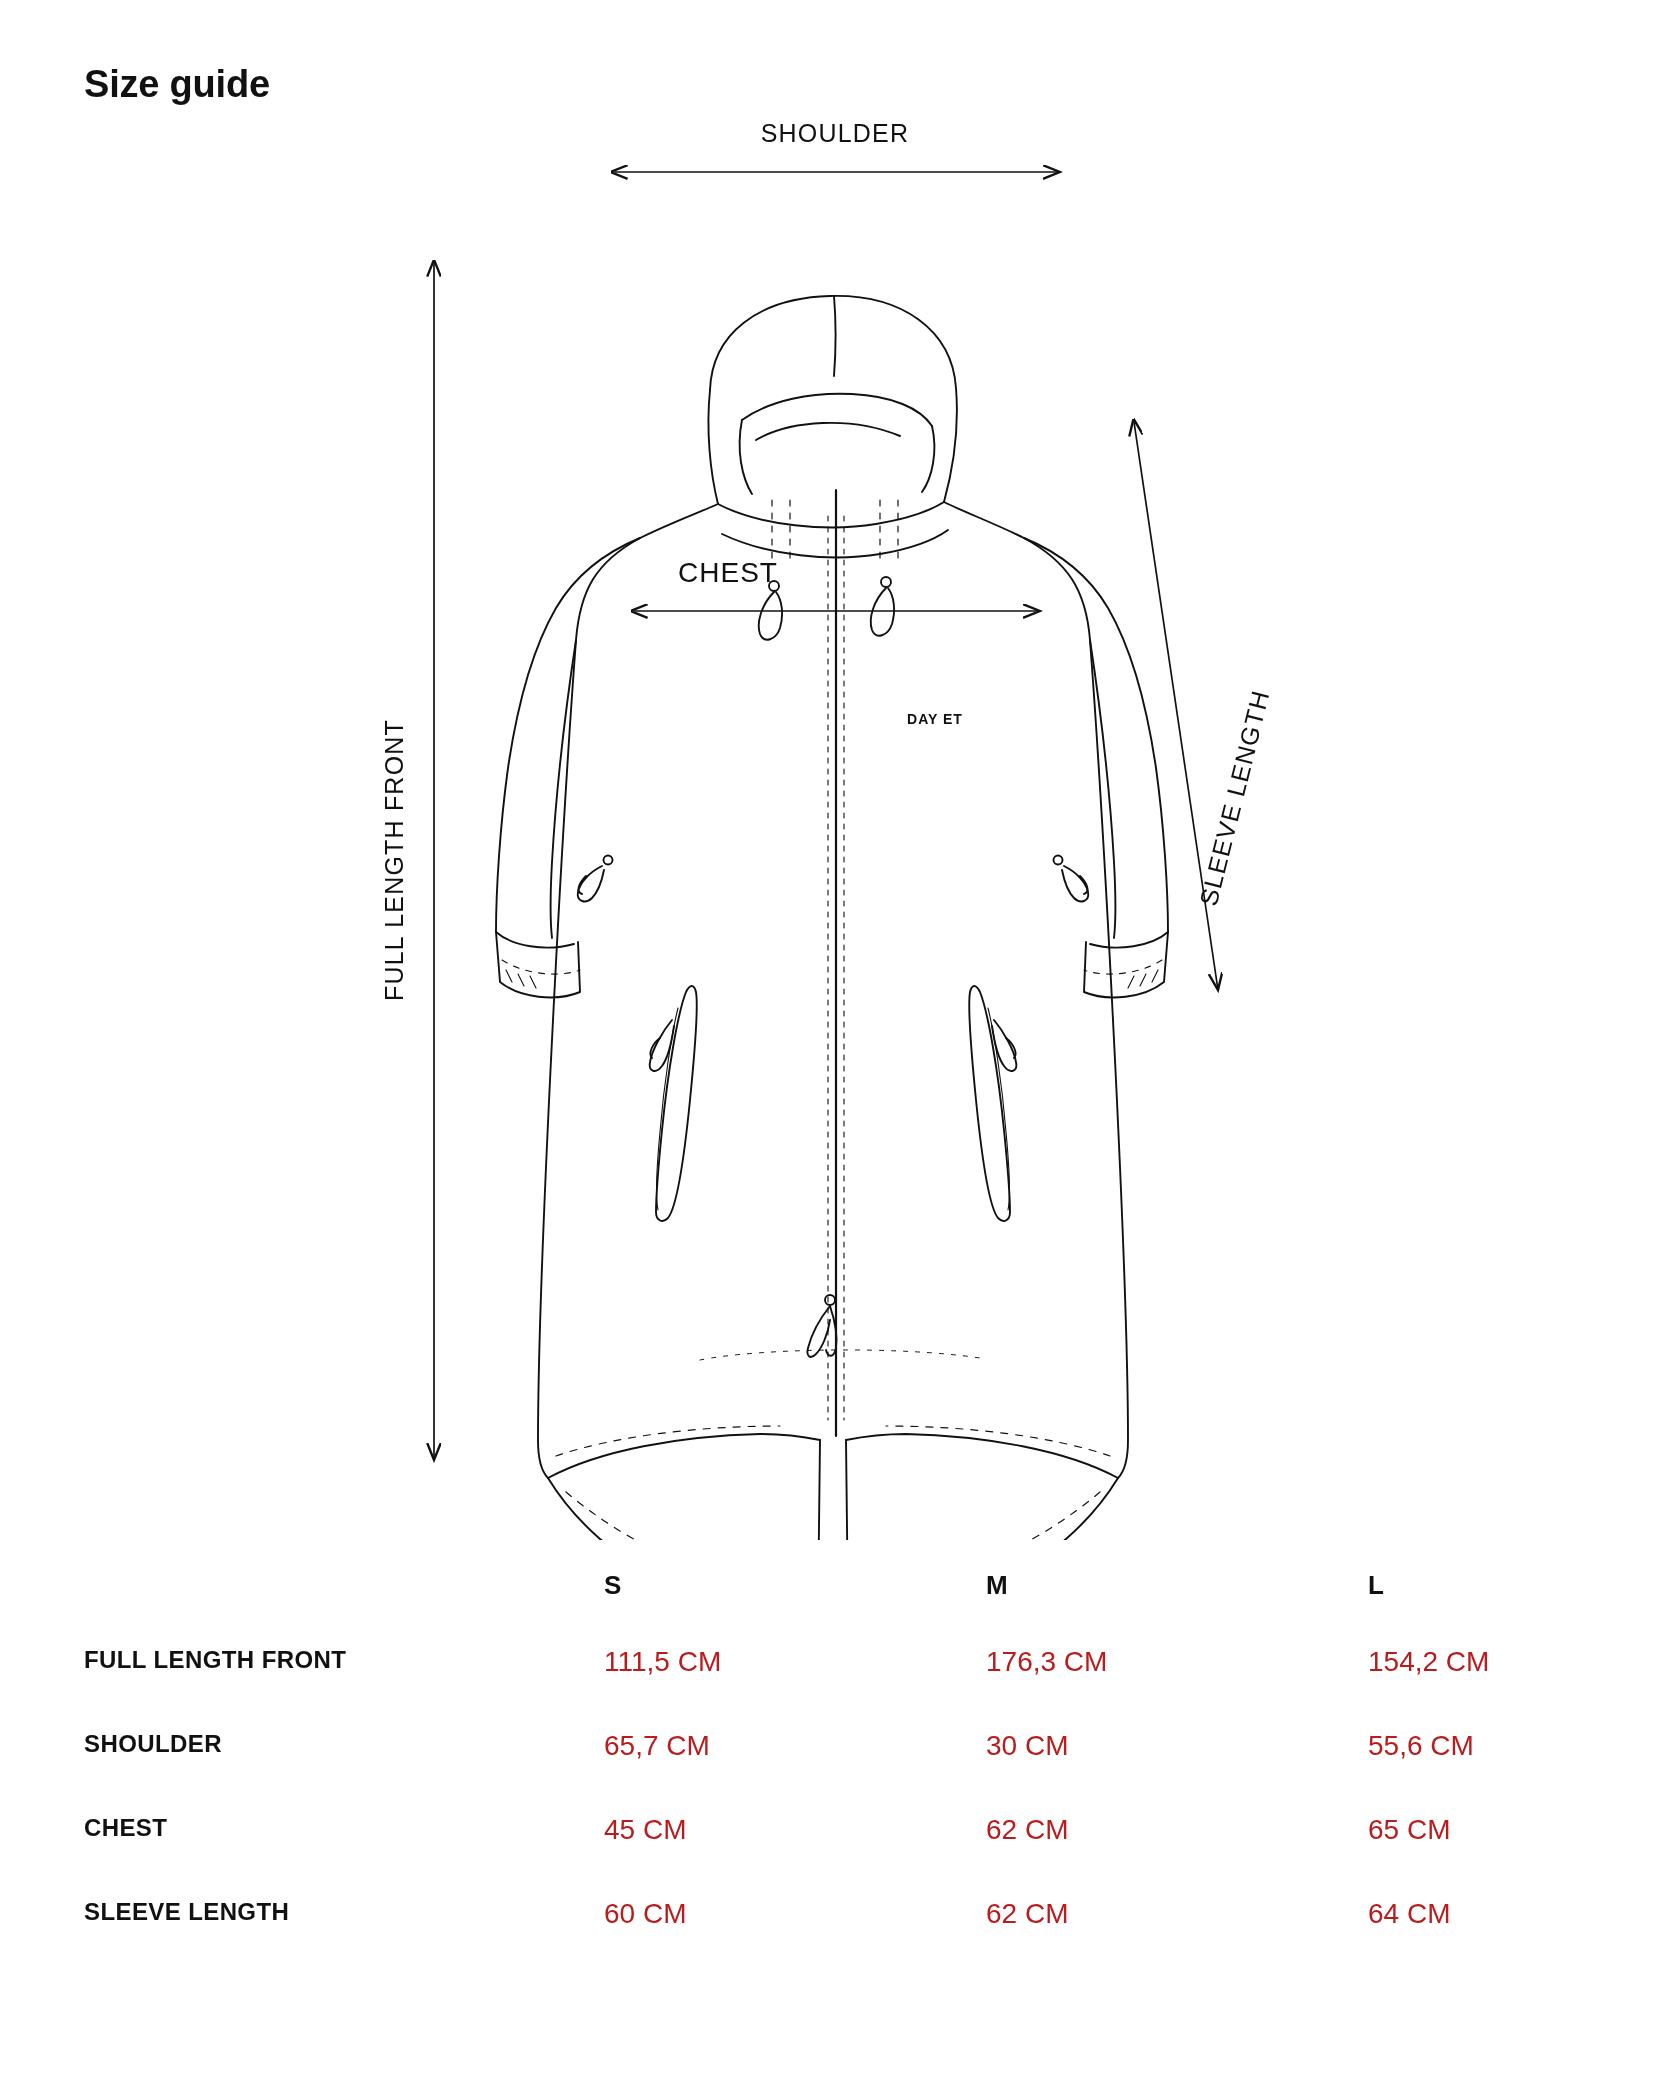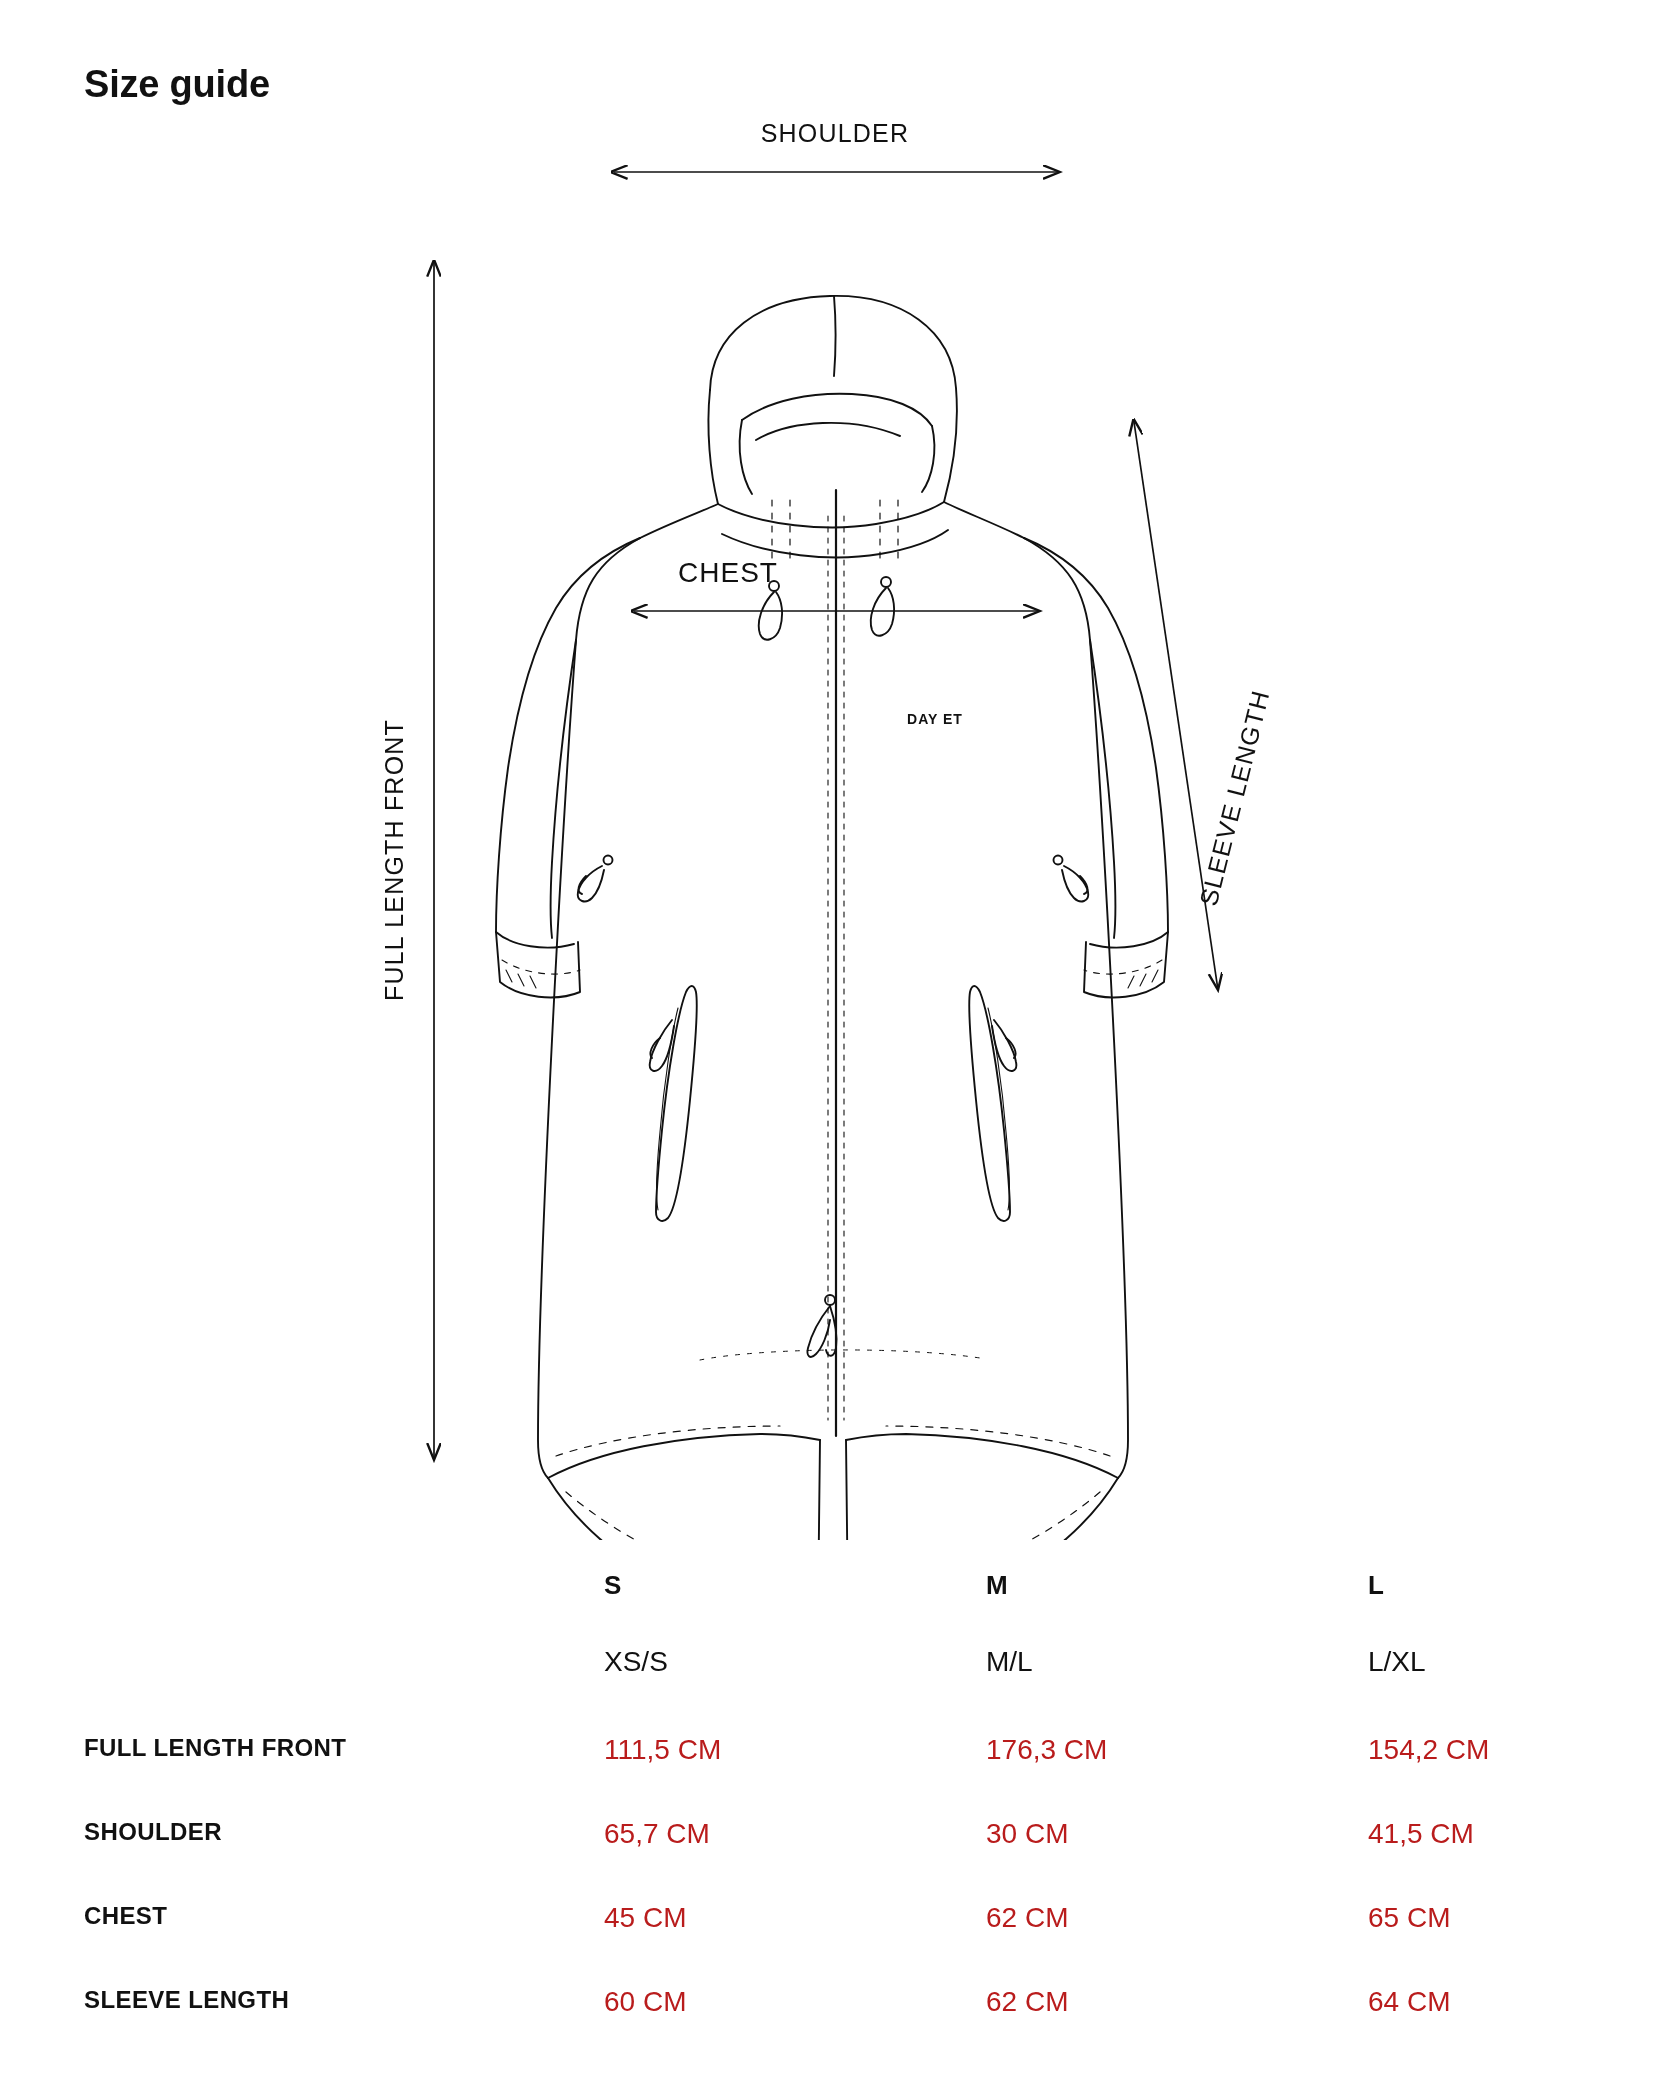--- a/index.html
+++ b/index.html
@@ -246,39 +246,33 @@
 
   <div class="table">
 
     <div class="trow row-head">
       <div class="c0 rowlabel"></div>
       <div class="c1 hdr-size">S</div>
       <div class="c2 hdr-size">M</div>
       <div class="c3 hdr-size">L</div>
     </div>
 
-    <div class="trow row-sub">
-      <div class="c0"></div>
-      <div class="c1 sub-size">XS/S</div>
-      <div class="c2 sub-size">M/L</div>
-      <div class="c3 sub-size">L/XL</div>
-    </div>
 
     <div class="trow">
       <div class="c0 rowlabel">FULL LENGTH FRONT</div>
       <div class="c1 cellval">111,5 CM</div>
       <div class="c2 cellval">176,3 CM</div>
       <div class="c3 cellval">154,2 CM</div>
     </div>
 
     <div class="trow">
       <div class="c0 rowlabel">SHOULDER</div>
       <div class="c1 cellval">65,7 CM</div>
       <div class="c2 cellval">30 CM</div>
-      <div class="c3 cellval">41,5 CM</div>
+      <div class="c3 cellval">55,6 CM</div>
     </div>
 
     <div class="trow">
       <div class="c0 rowlabel">CHEST</div>
       <div class="c1 cellval">45 CM</div>
       <div class="c2 cellval">62 CM</div>
       <div class="c3 cellval">65 CM</div>
     </div>
 
     <div class="trow">

